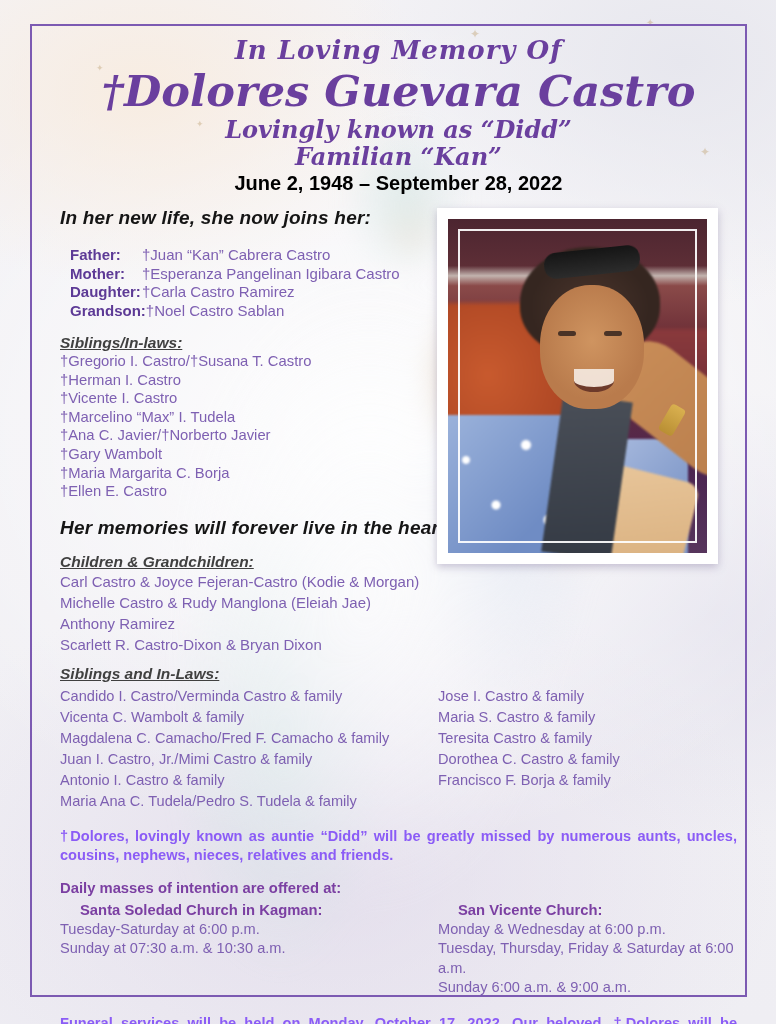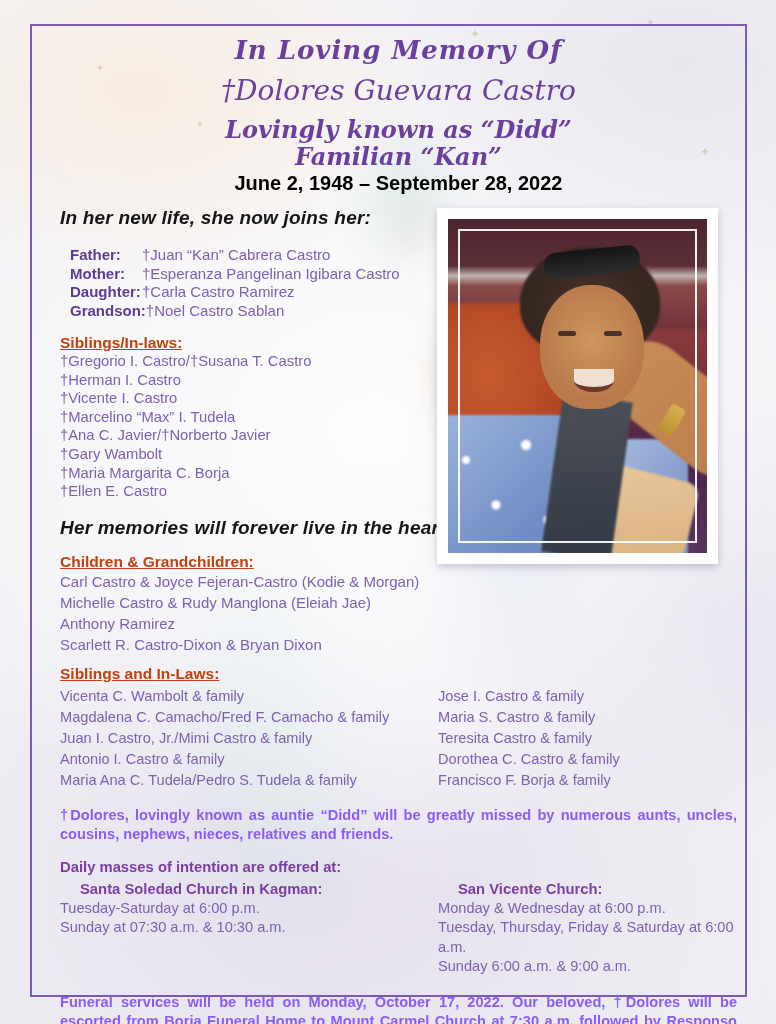--- a/index.html
+++ b/index.html
@@ -38,30 +38,30 @@
     border:2px solid #7c5ab2; box-sizing:border-box;
   }
   .content{
     position:absolute; left:40px; top:24px; width:717px; height:973px;
     box-sizing:border-box; padding:10px 20px 0 20px;
   }
   
   .hdr{text-align:center; color:#6a3f9e;}
   .script{font-family:"DejaVu Serif", serif; font-style:italic;}
   .memory-line{font-size:26px; line-height:32px; font-weight:600; letter-spacing:1px;}
-  .name-line{font-size:28px; line-height:50px; font-weight:normal; letter-spacing:0px;}
+  .name-line{font-size:43px; line-height:50px; font-weight:bold; letter-spacing:0px;}
   .sub-line{font-size:24px; line-height:27px; font-weight:bold;}
   .dates-line{font-size:20px; line-height:24px; font-weight:bold; color:#000000; margin-top:1px;}
   
   .black-heading{
     font-size:19px; font-weight:bold; font-style:italic; color:#151515;
     margin:12px 0 0 0; letter-spacing:.2px;
   }
   .purple-heading{
-    font-size:15.5px; font-weight:bold; color:#c2410c;
+    font-size:15.5px; font-weight:bold; font-style:italic; color:#404040;
     text-decoration:underline; margin-top:14px;
   }
   
   .relations{margin:17px 0 0 10px; max-width:395px;}
   .rel-row{display:flex; font-size:15px; line-height:18.5px;}
   .rel-label{font-weight:bold; color:#5d3a96; min-width:72px;}
   .rel-name{color:#7e60b2;}
   .plist{max-width:395px; color:#7e60b2; font-size:14.8px;}
   .plist .line{line-height:18.6px;}
   .clist{max-width:400px; color:#7e60b2; font-size:15px;}
@@ -228,20 +228,21 @@
     <div class="clist">
         <div class="line">Carl Castro &amp; Joyce Fejeran-Castro (Kodie &amp; Morgan)</div>
         <div class="line">Michelle Castro &amp; Rudy Manglona (Eleiah Jae)</div>
         <div class="line">Anthony Ramirez</div>
         <div class="line">Scarlett R. Castro-Dixon &amp; Bryan Dixon</div>
       </div>
 
     <div class="purple-heading" style="margin-top:10px;">Siblings and In-Laws:</div>
     <div class="two-col">
       <div class="col-left flist">
+          <div class="line">Candido I. Castro/Verminda Castro &amp; family</div>
           <div class="line">Vicenta C. Wambolt &amp; family</div>
           <div class="line">Magdalena C. Camacho/Fred F. Camacho &amp; family</div>
           <div class="line">Juan I. Castro, Jr./Mimi Castro &amp; family</div>
           <div class="line">Antonio I. Castro &amp; family</div>
           <div class="line">Maria Ana C. Tudela/Pedro S. Tudela &amp; family</div>
         </div>
       <div class="col-right flist">
           <div class="line">Jose I. Castro &amp; family</div>
           <div class="line">Maria S. Castro &amp; family</div>
           <div class="line">Teresita Castro &amp; family</div>

